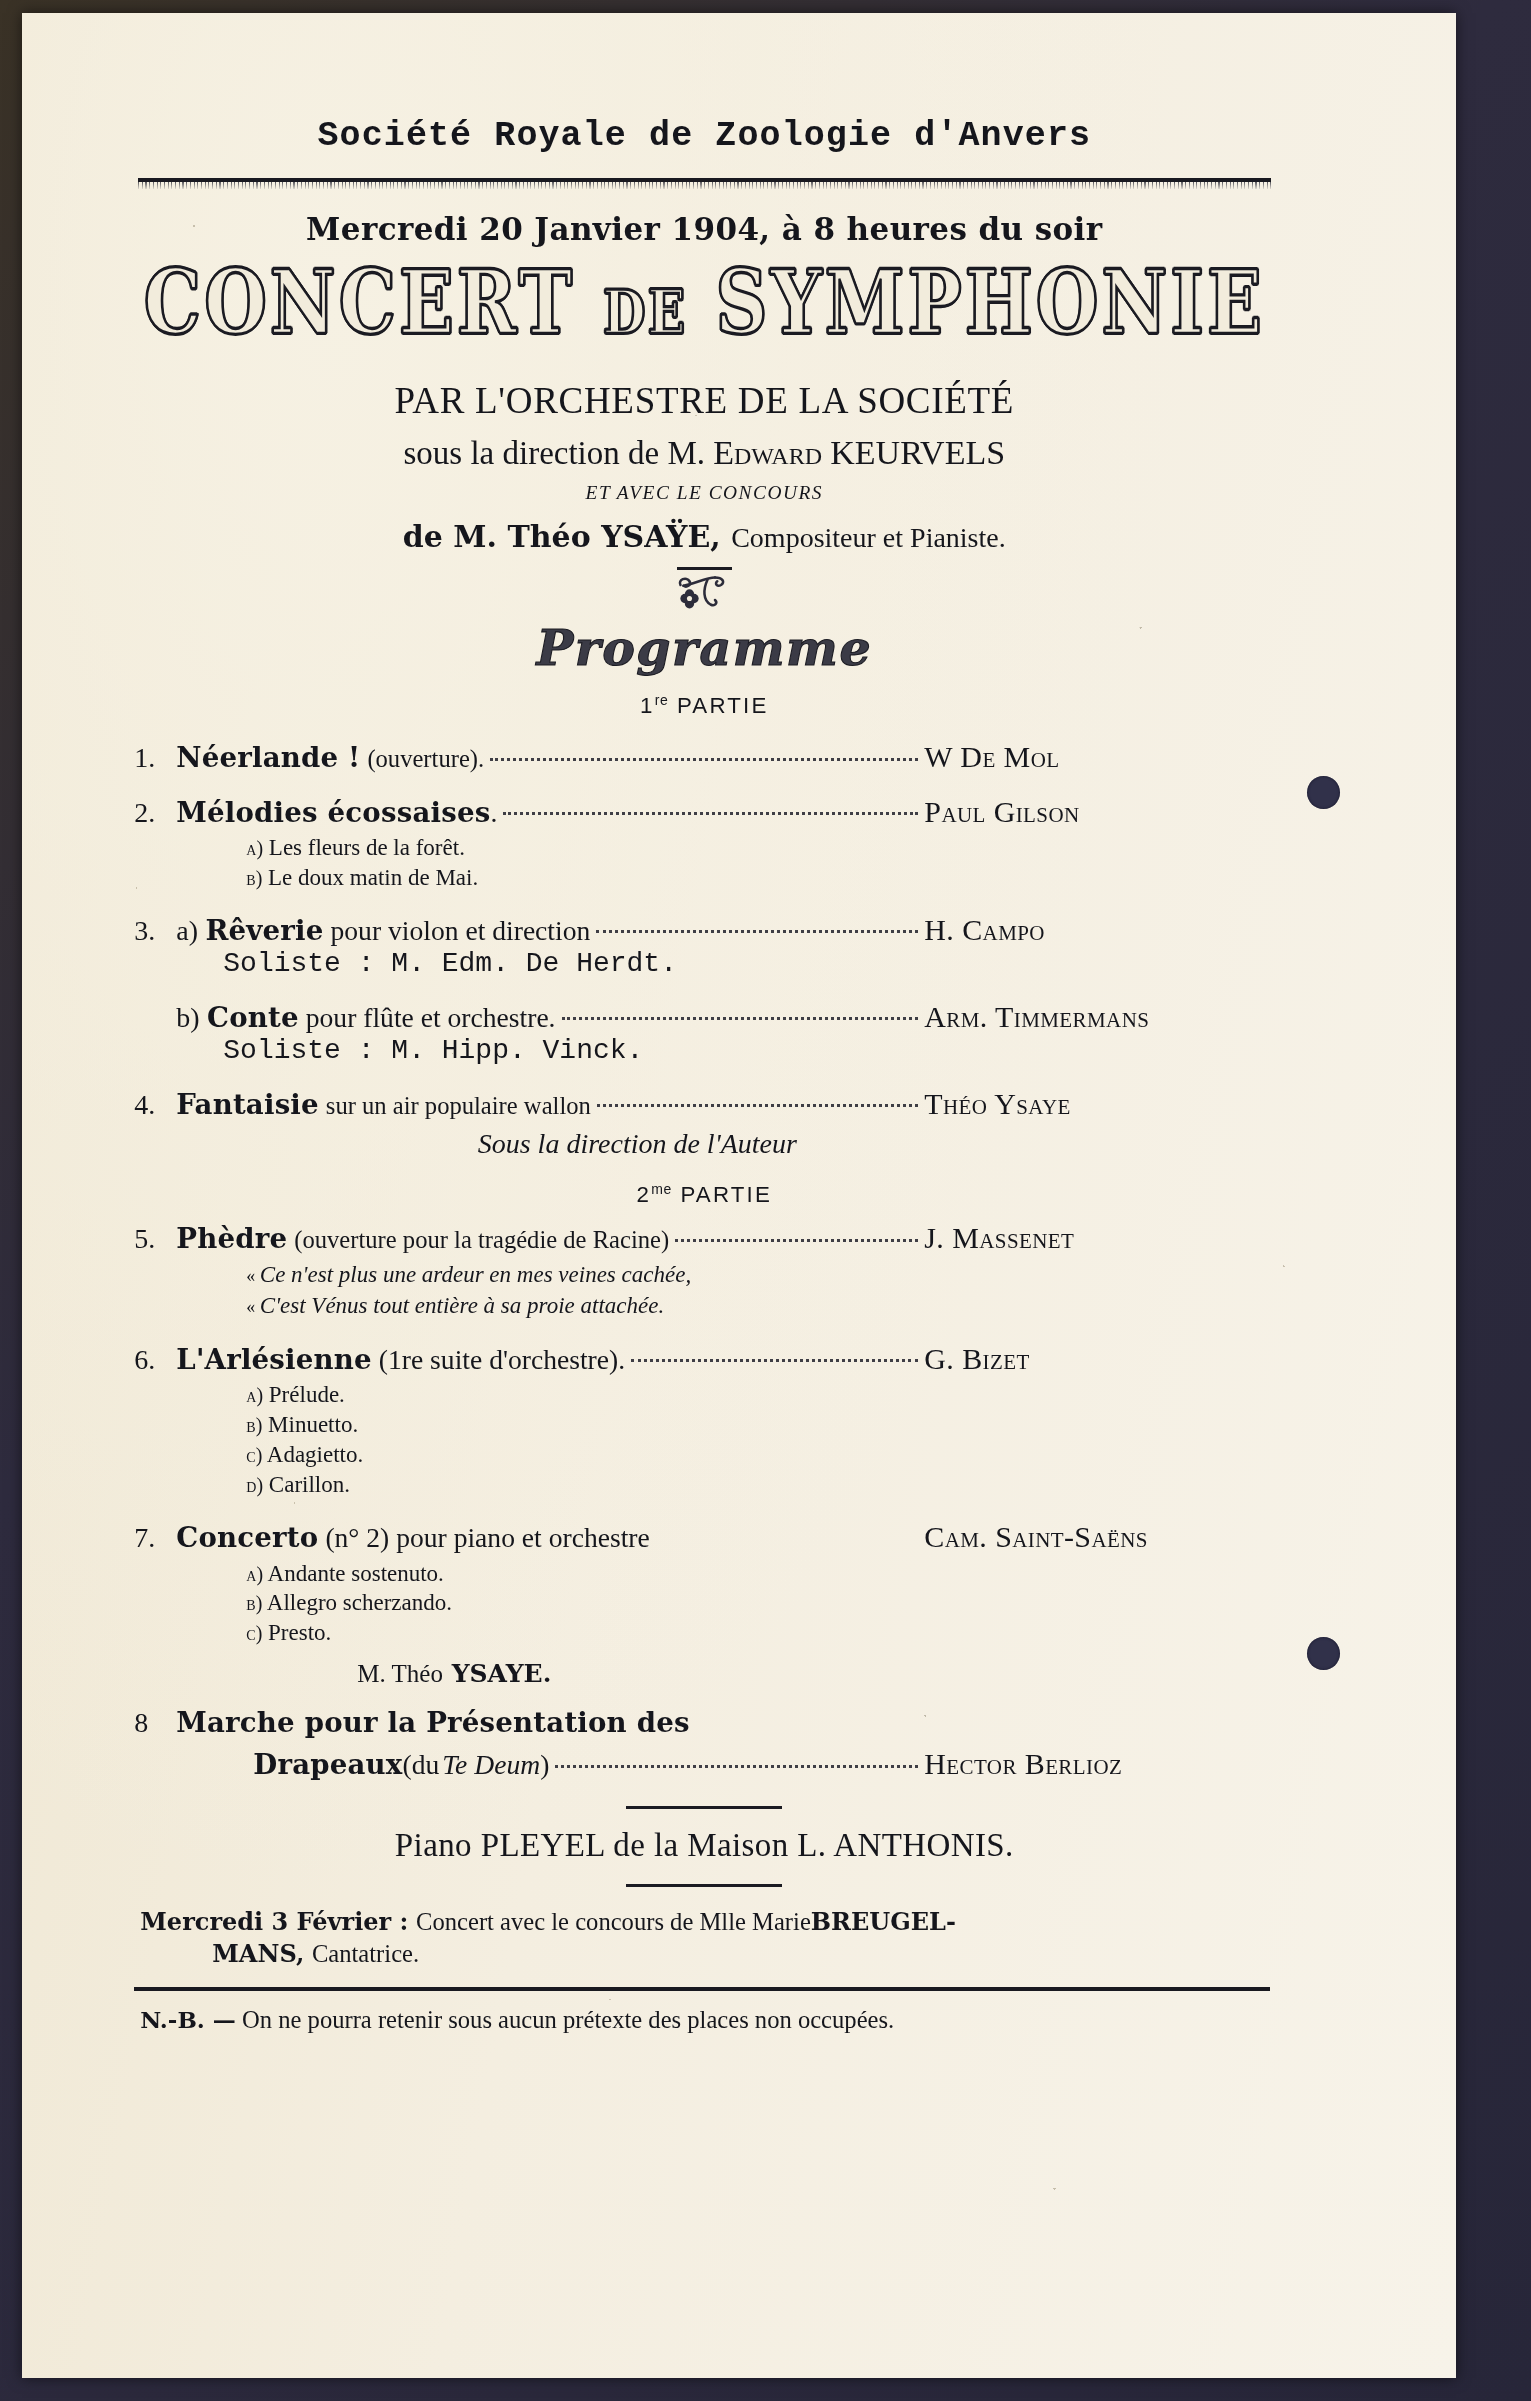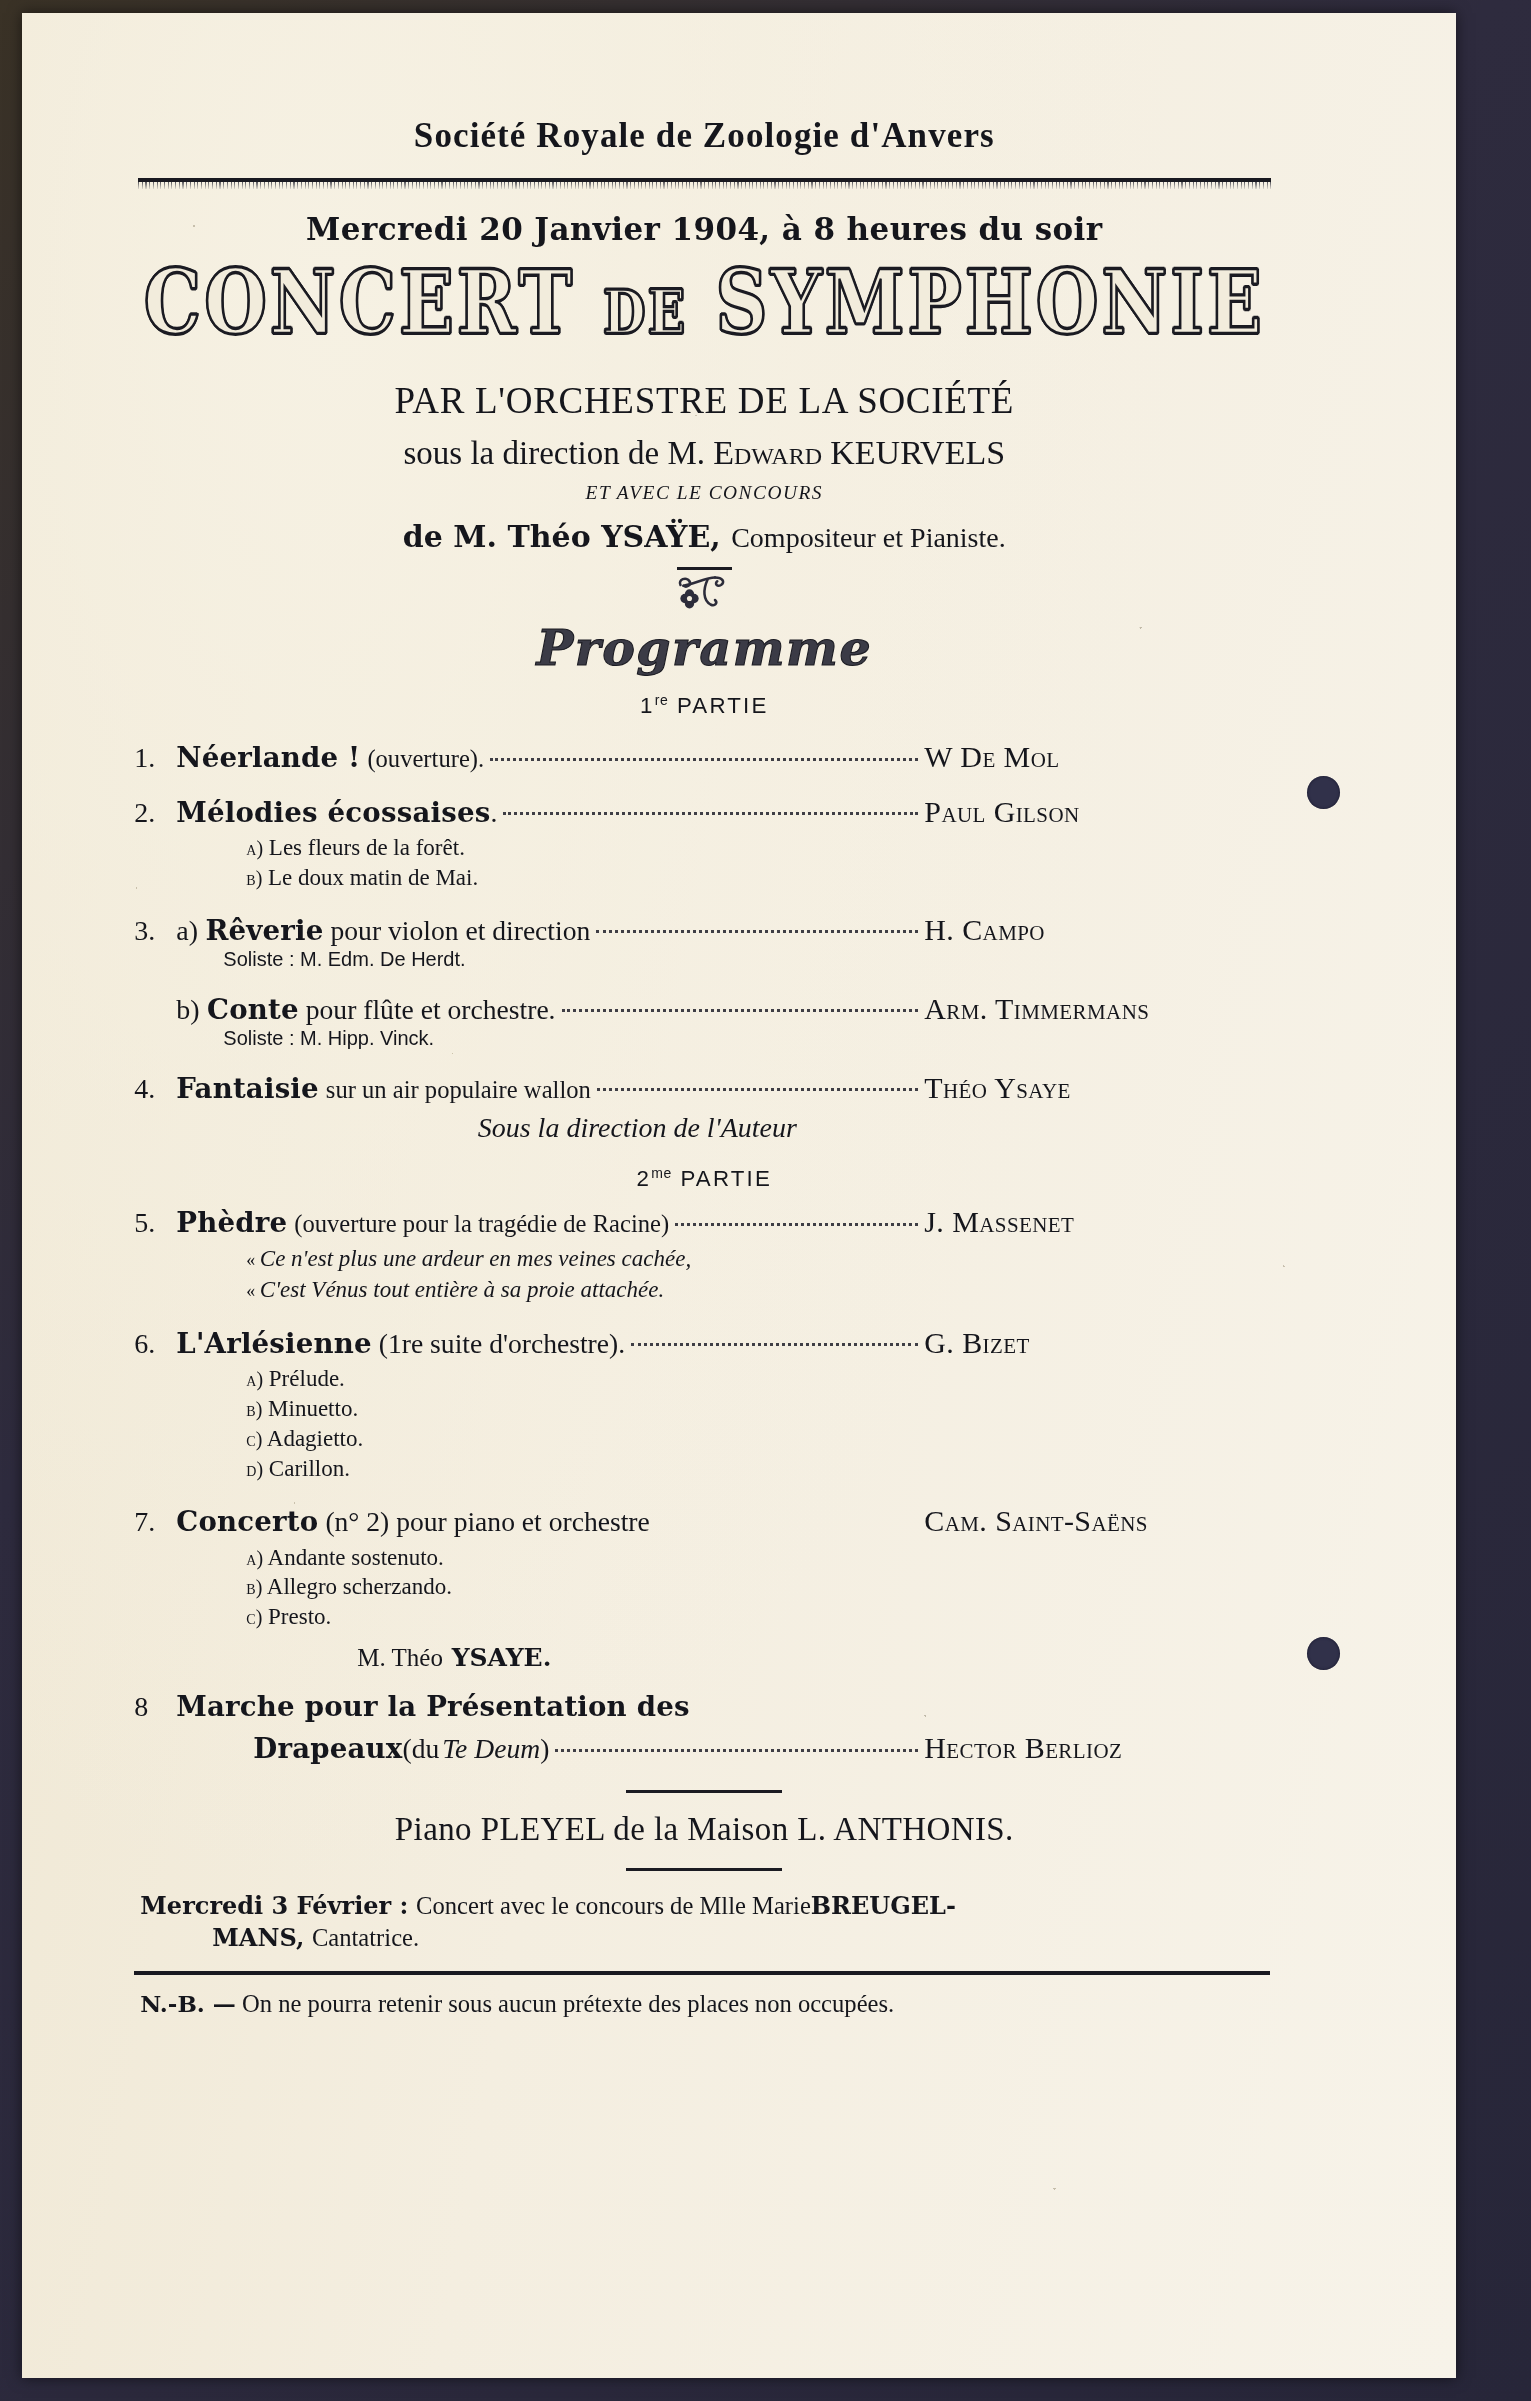--- a/index.html
+++ b/index.html
@@ -68,21 +68,21 @@
     position: absolute;
     left: 112px;
     top: 0;
     width: 1140px;
     height: 100%;
   }
 
   
   .society {
     text-align: center;
-    font-family: Liberation Serif, serif;
+    font-family: Liberation Mono, monospace;
     font-weight: bold;
     font-size: 35px;
     letter-spacing: 1.1px;
     padding-top: 103px;
     color: #15161c;
   }
   .rule-fancy {
     position: relative;
     margin: 21.6px 3.7px 0 3.7px;
     height: 10.4px;
@@ -286,22 +286,22 @@
     font-family: "Liberation Serif", serif;
     font-size: 23px;
     line-height: 1.30;
   }
   .movements .mk {
     font-variant: small-caps;
     font-size: 20px;
   }
   .soliste {
     margin: 1.5px 0 0 89px;
-    font-family: Liberation Sans, sans-serif;
-    font-size: 20px;
+    font-family: Liberation Mono, monospace;
+    font-size: 28px;
   }
   .auteur {
     text-align: center;
     font-family: "Liberation Serif", serif;
     font-style: italic;
     font-size: 28px;
     margin-top: 7.4px;
     padding-right: 134px;
   }
   .quote {

